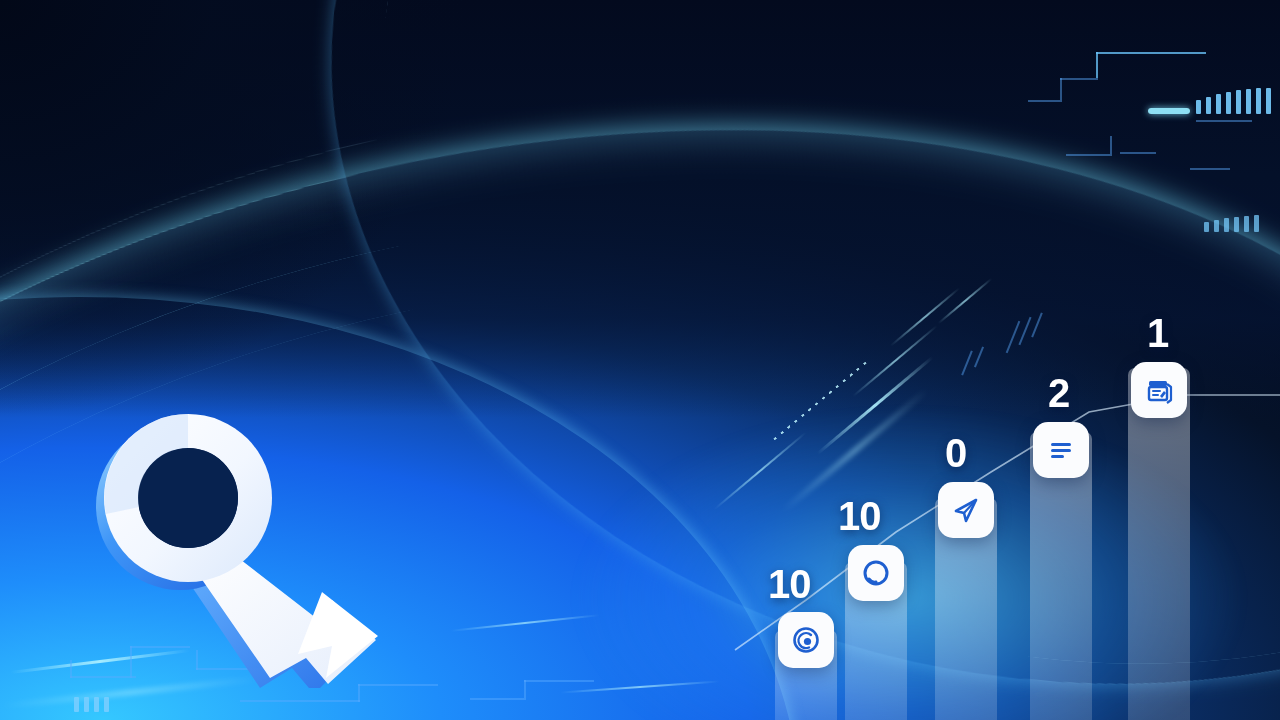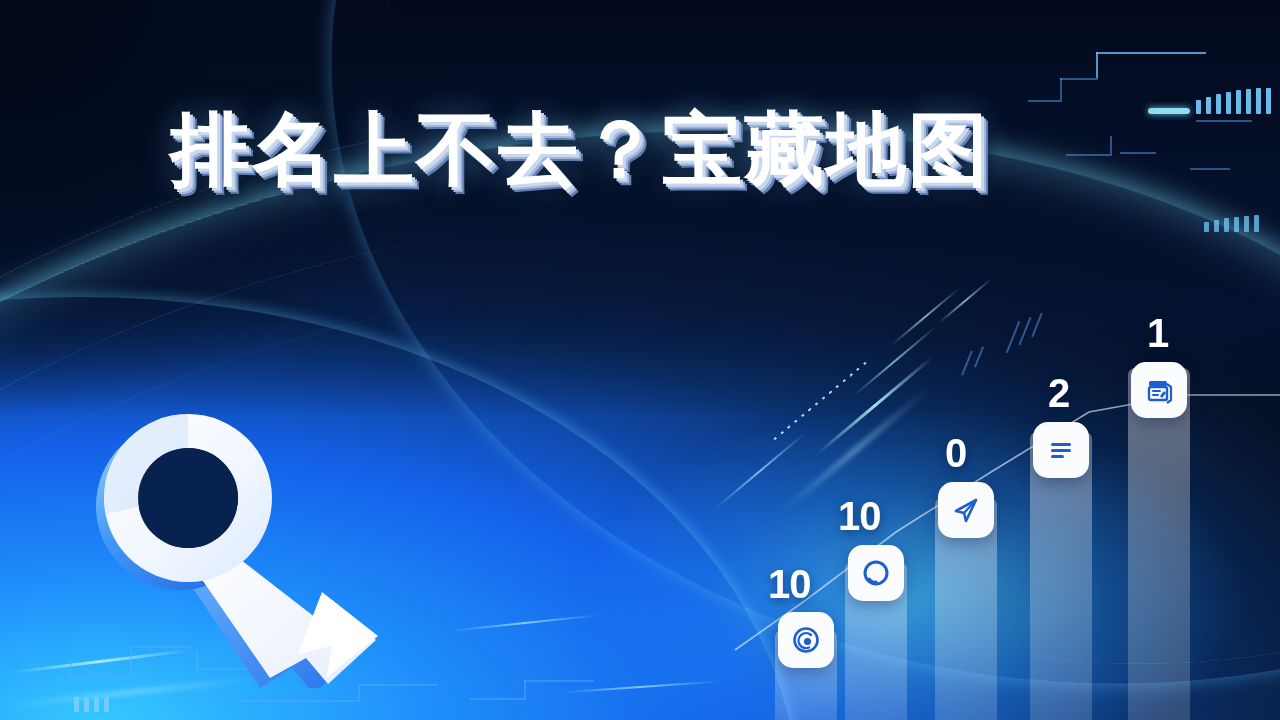--- a/index.html
+++ b/index.html
@@ -224,21 +224,20 @@
         <i style="height:15px"></i>
         <i style="height:15px"></i>
         <i style="height:15px"></i>
     </div>
     <div class="cl dim" style="left:470px;top:698px;width:54px;height:2px;"></div>
     <div class="cl dim" style="left:524px;top:680px;width:2px;height:20px;"></div>
     <div class="cl dim" style="left:524px;top:680px;width:70px;height:2px;"></div>
   </div>
 
   <div class="titles">
-    <div class="t-line1">排名上不去？宝藏地图</div>
   </div>
 
   <div class="magnifier">
     <svg width="350" height="310" viewBox="0 0 350 310">
       <defs>
         <linearGradient id="ringTop" x1="0" y1="0" x2="1" y2="1">
           <stop offset="0%" stop-color="#ffffff"></stop>
           <stop offset="55%" stop-color="#f2f7ff"></stop>
           <stop offset="100%" stop-color="#dbe8fb"></stop>
         </linearGradient>

